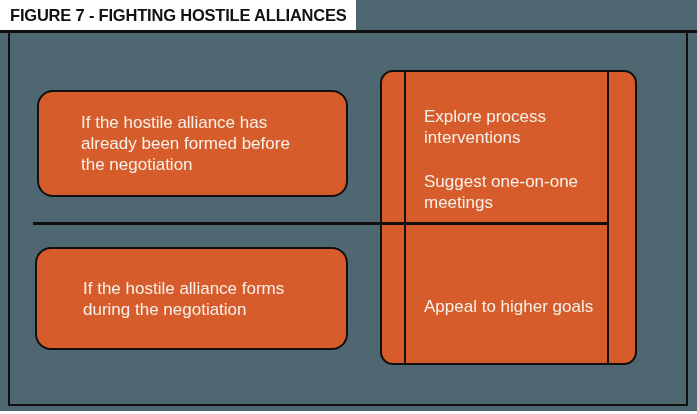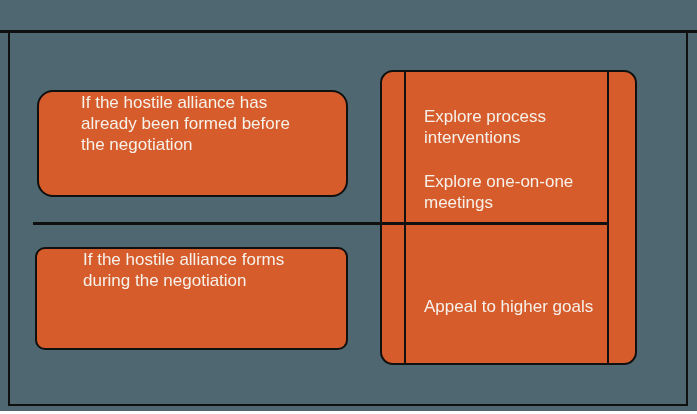--- a/index.html
+++ b/index.html
@@ -53,28 +53,28 @@
     border: 2.5px solid #101010;
     background: transparent;
   }
 
   .cond-box {
     position: absolute;
     background: #d65c2b;
     border: 2.5px solid #101010;
     border-radius: 16px;
     display: flex;
-    align-items: flex-start;
+    align-items: center;
     color: #f6f1ea;
     font-size: 17px;
     line-height: 21px;
     z-index: 3;
   }
   .cond-1 { left: 37px; top: 90px; width: 311px; height: 107px; padding-left: 42px; padding-right: 12px; }
-  .cond-2 { left: 35px; top: 247px; width: 313px; height: 103px; padding-left: 46px; padding-right: 4px; border-radius: 10px; }
+  .cond-2 { left: 35px; top: 247px; width: 313px; height: 103px; padding-left: 46px; padding-right: 4px; }
   .cond-text { white-space: pre-line; }
 
   .tactics-box {
     position: absolute;
     left: 380px; top: 70px;
     width: 257px; height: 295px;
     background: #d65c2b;
     border: 2.5px solid #101010;
     border-radius: 13px;
     z-index: 2;
@@ -112,20 +112,23 @@
   .tactic-c { top: 237px; }
   .tactic-d { top: 296px; }
 </style>
 </head>
 <body>
 
 <div class="canvas">
 
   <div class="panel-bg"></div>
 
+  <div class="title-band">
+    <div class="figure-title">FIGURE 7 - FIGHTING HOSTILE ALLIANCES</div>
+  </div>
 
   <div class="top-rule"></div>
 
   <div class="outer-border"></div>
 
   <div class="cond-box cond-1">
     <div class="cond-text">If the hostile alliance has
 already been formed before
 the negotiation</div>
   </div>
@@ -138,19 +141,19 @@
   <div class="tactics-box">
     <div class="v-line v-line-left"></div>
     <div class="v-line v-line-right"></div>
   </div>
 
   <div class="h-divider"></div>
 
   <div class="tactic tactic-a">Explore process
 interventions</div>
 
-  <div class="tactic tactic-b">Explore one-on-one
+  <div class="tactic tactic-b">Suggest one-on-one
 meetings</div>
 
 
   <div class="tactic tactic-d">Appeal to higher goals</div>
 
 </div>
 
 </body></html>

